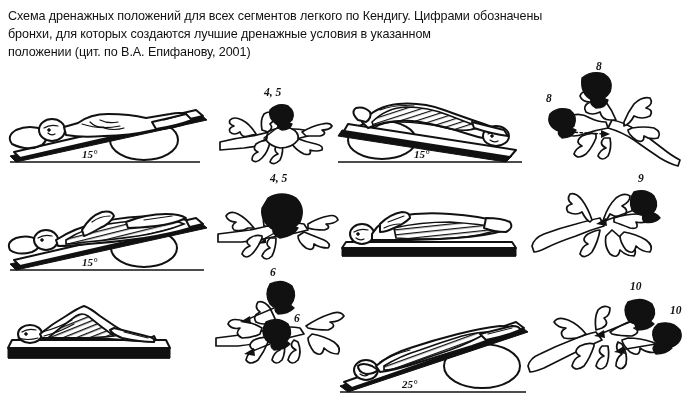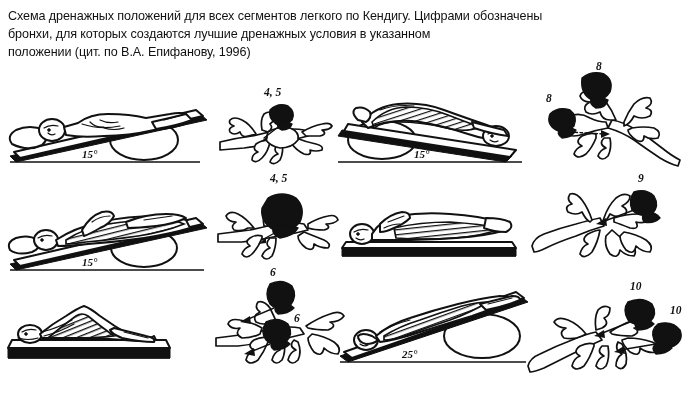--- a/index.html
+++ b/index.html
@@ -102,22 +102,22 @@
   .ground {
     stroke: #111111;
     stroke-width: 1.3;
   }
 </style>
 </head>
 <body>
 
 <div class="caption">
   <div>Схема дренажных положений для всех сегментов легкого по Кендигу. Цифрами обозначены</div>
-  <div>бронхи, для которых создаются лучшие дренажных условия в указанном</div>
-  <div>положении (цит. по В.А. Епифанову, 1996)</div>
+  <div>бронхи, для которых создаются лучшие дренажные условия в указанном</div>
+  <div>положении (цит. по В.А. Епифанову, 2001)</div>
 </div>
 
 <div class="board">
 
   <div class="cell" style="left:4px; top:6px;">
     <svg width="215" height="95" viewBox="0 0 215 95">
 
       <ellipse cx="140" cy="62" rx="34" ry="20" class="stroke"></ellipse>
 
       <path class="solid" d="M6 78 L196 36 L203 42 L12 84 Z"></path>
@@ -396,21 +396,21 @@
       <path class="tree-dark" d="M52 58 Q64 52 74 60 Q80 70 72 78 Q60 84 52 76 Q46 68 52 58 Z"></path>
       <path class="tree-dark" d="M60 76 Q70 74 76 80 Q70 86 60 86 Q54 82 60 76 Z"></path>
 
       <path class="arrow" d="M56 80 L36 88"></path>
       <polygon class="arrowhead" points="30,90 40,84 41,92"></polygon>
       <text x="56" y="12" class="num-label">6</text>
       <text x="80" y="58" class="num-label">6</text>
     </svg>
   </div>
 
-  <div class="cell" style="left:336px; top:202px;">
+  <div class="cell" style="left:336px; top:232px;">
     <svg width="200" height="100" viewBox="0 0 200 100">
       <defs>
         <pattern id="hatch5" width="5" height="5" patternUnits="userSpaceOnUse" patternTransform="rotate(70)">
           <line x1="0" y1="0" x2="0" y2="5" stroke="#111111" stroke-width="2.6"></line>
         </pattern>
       </defs>
 
       <ellipse cx="146" cy="62" rx="38" ry="22" class="stroke"></ellipse>
 
       <path class="solid" d="M4 82 L184 22 L192 28 L12 88 Z"></path>

